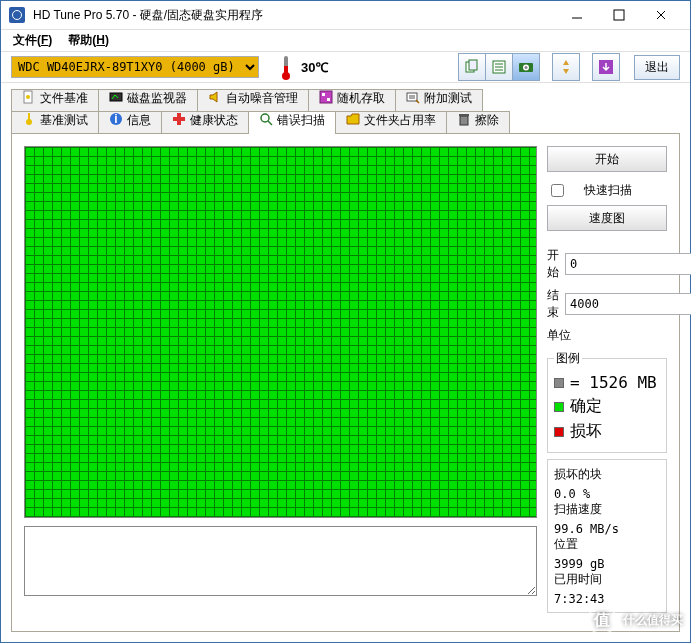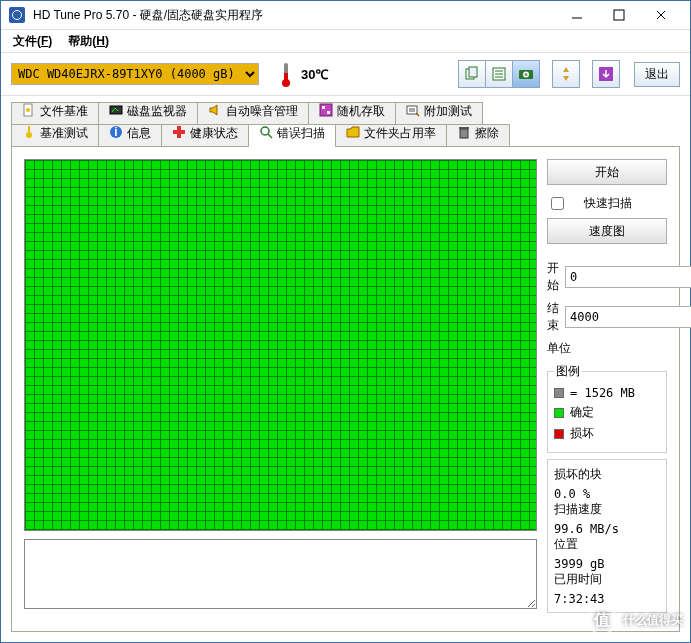--- a/index.html
+++ b/index.html
@@ -57,21 +57,21 @@
 .fieldrow { display: flex; align-items: center; gap: 6px; margin-bottom: 6px; }
 .fieldrow label { width: 30px; }
 .spinner { flex: 1; height: 22px; border: 1px solid #abadb3; display: flex; }
 .spinner input { flex: 1; border: none; padding: 0 4px; font-family: monospace; font-size: 12px; outline: none; }
 .selectbox { flex: 1; height: 22px; border: 1px solid #abadb3; font-family: monospace; font-size: 12px; padding: 0 2px; }
 
 .fieldset { border: 1px solid #d0d0d0; padding: 6px 6px; margin-bottom: 6px; }
 .fieldset legend { padding: 0 2px; }
 .legendrow { display: flex; align-items: center; gap: 6px; margin-bottom: 4px; }
 .legendrow .sqg { width: 10px; height: 10px; border: 1px solid #666; }
-.legendrow .t { font-family: monospace; font-size: 12px; }
+.legendrow .t { font-family: monospace; font-size: 16px; }
 .statrow { margin-bottom: 4px; }
 .statval { text-align: left; font-family: monospace; font-size: 12px; padding-right: 4px; }
 
 .watermark { position: fixed; right: 0; bottom: 0; color: #fff; opacity: 0.6; font-size: 18px; font-weight: bold; display: flex; align-items: center; gap: 6px; padding: 8px; text-shadow: 0 0 4px #000; pointer-events: none; }
 .watermark .wcirc { width: 30px; height: 30px; border: 2px solid #fff; border-radius: 50%; display: flex; align-items: center; justify-content: center; font-size: 16px; }
 </style>
 </head>
 <body>
 
 <div class="window">

